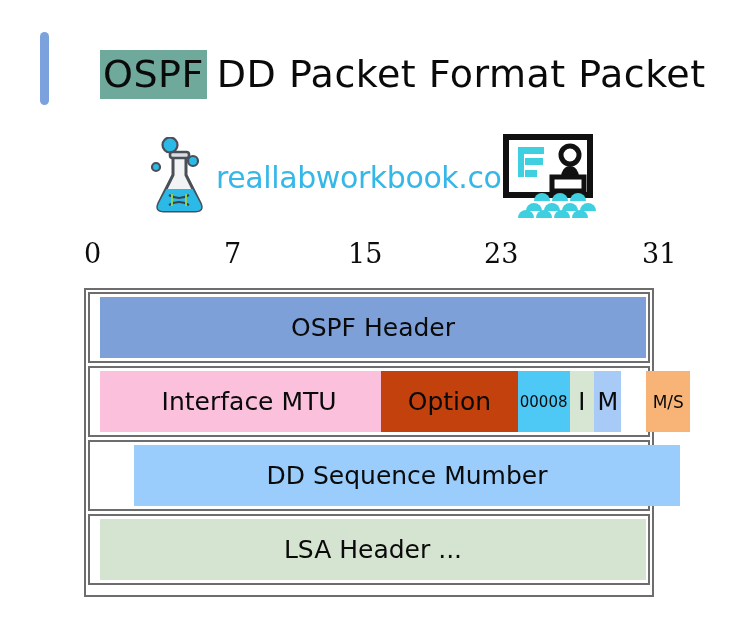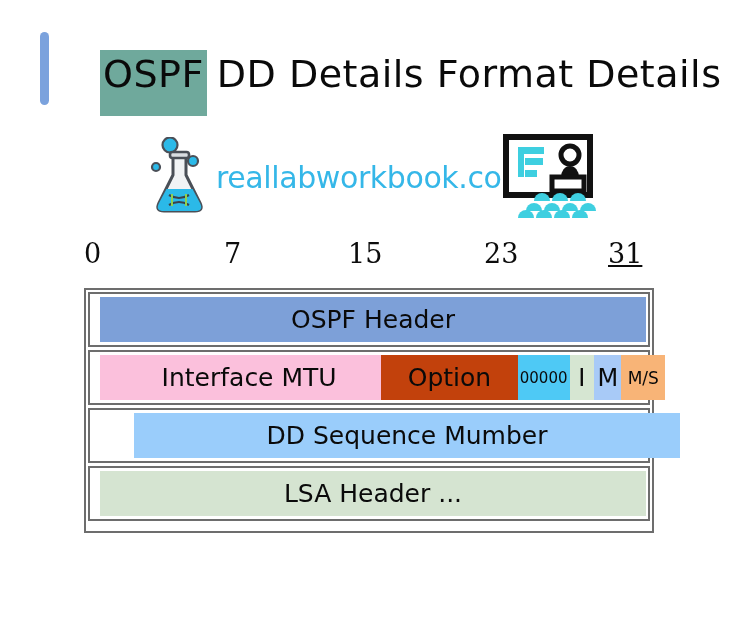--- a/index.html
+++ b/index.html
@@ -32,21 +32,21 @@
     font-size: 38px;
     line-height: 56px;
     color: #0a0a0a;
     white-space: nowrap;
     font-family: "DejaVu Sans", sans-serif;
     font-weight: 400;
     letter-spacing: 0.5px;
   }
   #page-title .hl {
     background: #6fa99c;
-    padding: 2px 3px 20px 3px;
+    padding: 2px 3px 3px 3px;
   }
   #page-title .sp { display: inline-block; width: 10px; }
 
   
   #brand-row {
     position: absolute;
     left: 148px;
     top: 133px;
     height: 90px;
     width: 460px;
@@ -97,42 +97,42 @@
   .pkt-row {
     display: flex;
     border: 2px solid #6d6d6d;
     background: #ffffff;
     box-sizing: border-box;
     margin-bottom: 3px;
     padding: 3px 2px 3px 10px;
   }
   .pkt-row:last-child { margin-bottom: 8px; }
   .pkt-cell {
-    height: 45px;
+    height: 61px;
     display: flex;
     align-items: center;
     justify-content: center;
     font-family: "DejaVu Sans", sans-serif;
     color: #0a0a0a;
     box-sizing: border-box;
     overflow: hidden;
     white-space: nowrap;
   }
   .cell-lg { font-size: 25px; }
   .cell-sm { font-size: 15px; }
   .cell-md { font-size: 24px; }
   .cell-xs { font-size: 17px; }
 </style>
 </head>
 <body>
 
 <div id="title-bar" style="background: rgb(123, 162, 221);"></div>
 
 <div id="page-title">
-  <span class="hl" style="background: rgb(111, 169, 156);">OSPF</span><span class="sp"></span><span>DD Details  Format Details</span>
+  <span class="hl" style="background: rgb(111, 169, 156);">OSPF</span><span class="sp"></span><span>DD Packet  Format Packet</span>
 </div>
 
 <div id="brand-row">
 
   <span id="flask-icon">
     <svg width="62" height="78" viewBox="0 0 62 78" xmlns="http://www.w3.org/2000/svg">
 
       <circle cx="22" cy="8" r="7.5" fill="#2bb9e8" stroke="#4a4f57" stroke-width="2.2"></circle>
       <circle cx="45" cy="24" r="5" fill="#2bb9e8" stroke="#4a4f57" stroke-width="2.2"></circle>
       <circle cx="8" cy="30" r="4" fill="#2bb9e8" stroke="#4a4f57" stroke-width="2.2"></circle>
@@ -181,34 +181,34 @@
       </g>
     </svg>
   </span>
 </div>
 
 <div id="bit-ruler">
     <span class="tick" style="left: 0px;">0</span>
     <span class="tick" style="left: 140px;">7</span>
     <span class="tick" style="left: 264px;">15</span>
     <span class="tick" style="left: 400px;">23</span>
-    <span class="tick" style="left: 524px; text-decoration: underline;">31</span>
+    <span class="tick" style="left: 558px;">31</span>
   </div>
 
 <div id="packet-table">
     <div class="pkt-row">
       <div class="pkt-cell cell-lg" style="background: rgb(125, 160, 216); flex: 0 0 100%;">OSPF Header</div>
     </div>
     <div class="pkt-row">
       <div class="pkt-cell cell-lg" style="background: rgb(251, 192, 220); flex: 0 0 51.5%; padding-left: 17px;">Interface MTU</div>
       <div class="pkt-cell cell-lg" style="background: #c2410c; flex: 0 0 25%;">Option</div>
-      <div class="pkt-cell cell-sm" style="background: rgb(78, 201, 245); flex: 0 0 9.5%;">00000</div>
+      <div class="pkt-cell cell-sm" style="background: rgb(78, 201, 245); flex: 0 0 9.5%;">00008</div>
       <div class="pkt-cell cell-md" style="background: rgb(214, 230, 210); flex: 0 0 4.5%;">I</div>
       <div class="pkt-cell cell-md" style="background: rgb(168, 202, 247); flex: 0 0 5%;">M</div>
-      <div class="pkt-cell cell-xs" style="background: rgb(248, 180, 119); flex: 0 0 8%;">M/S</div>
+      <div class="pkt-cell cell-xs" style="background: rgb(248, 180, 119); flex: 0 0 8%; margin-left: 25px;">M/S</div>
     </div>
     <div class="pkt-row">
       <div class="pkt-cell cell-lg" style="background: rgb(154, 205, 251); flex: 0 0 100%; margin-left: 34px;">DD Sequence Mumber</div>
     </div>
     <div class="pkt-row">
       <div class="pkt-cell cell-lg" style="background: rgb(213, 228, 209); flex: 0 0 100%;">LSA Header ...</div>
     </div>
   </div>
 
 </body></html>

